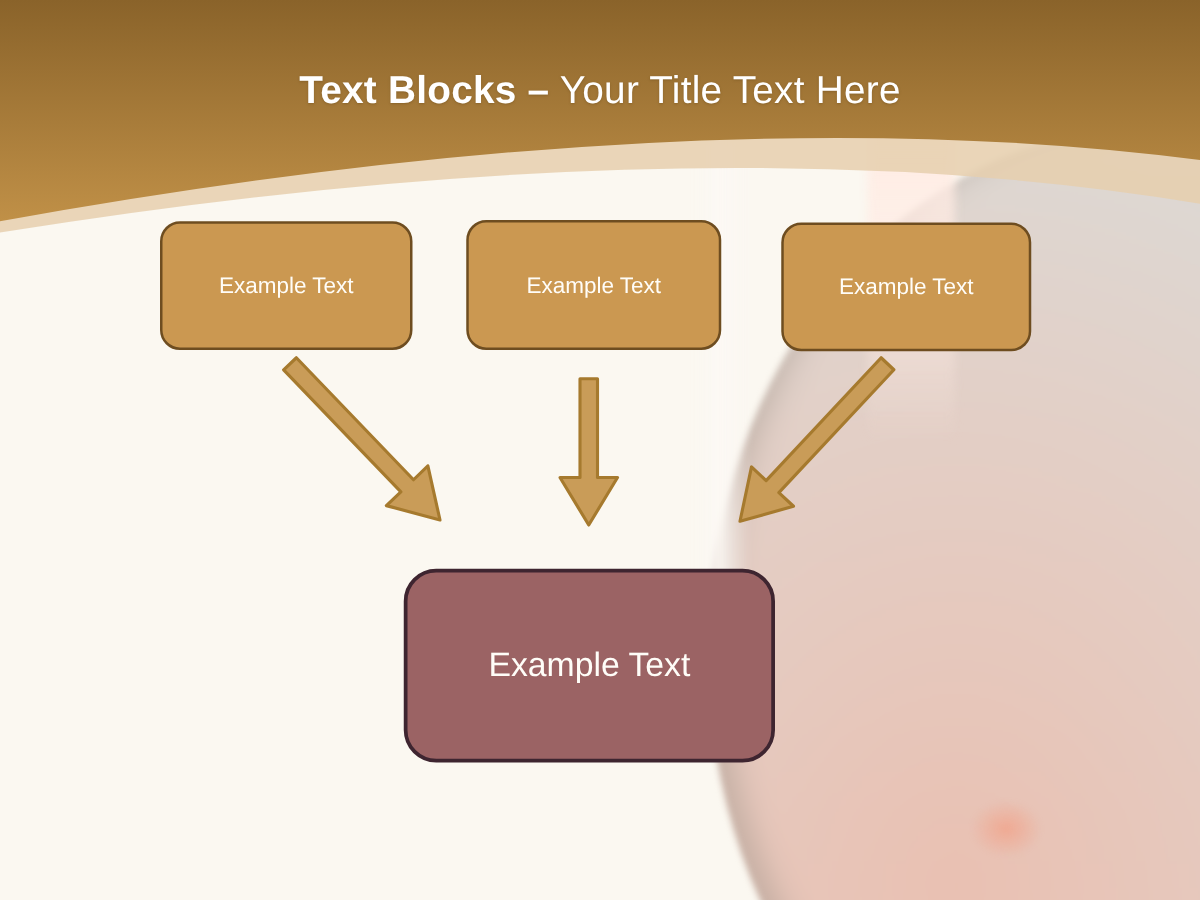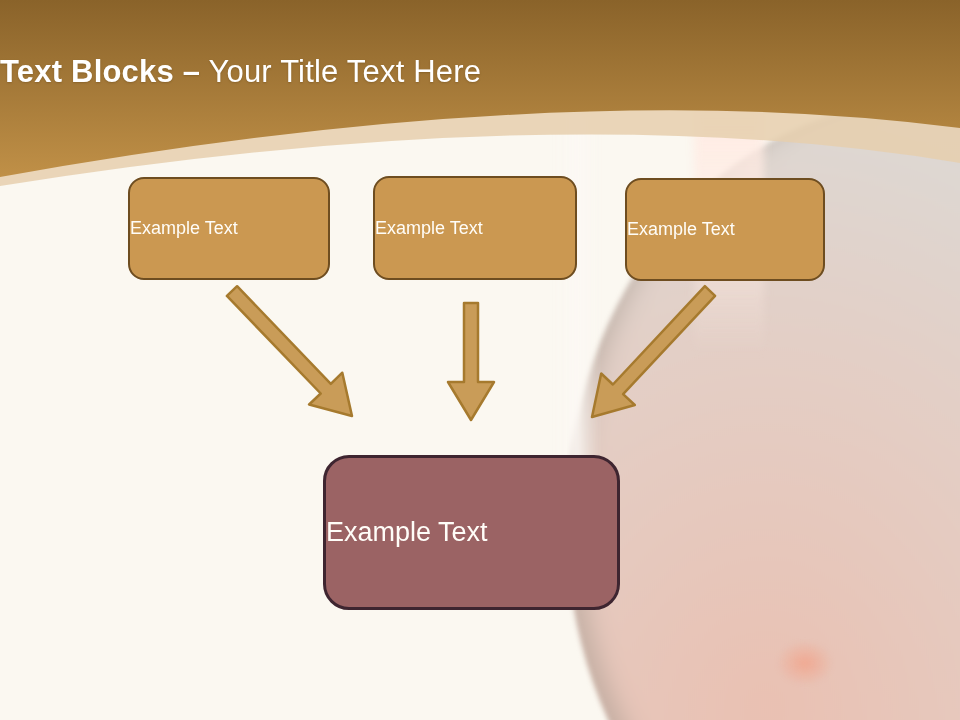--- a/index.html
+++ b/index.html
@@ -35,31 +35,31 @@
     background: radial-gradient(ellipse, rgba(246,148,118,0.55) 0%, rgba(246,148,118,0) 70%);
     filter: blur(2px); z-index:2;
   }
 
   
   .band-svg { position:absolute; left:0; top:0; z-index:3; display:block; }
   .band-stripe { fill: var(--band_stripe, #E6CFAE); fill-opacity:0.85; }
 
   .title {
     position:absolute; top:54px; left:0; width:100%;
-    z-index:4;
+    text-align:center; z-index:4;
     color: var(--title_color, #FFFFFF);
     font-size:31px; line-height:1.15; letter-spacing:0.2px;
     text-shadow: 0 1px 2px rgba(92,62,20,0.35);
   }
   .title .bold { font-weight:700; }
   .title .normal { font-weight:400; }
 
   
   .block {
-    position:absolute; display:flex; align-items:center; 
+    position:absolute; display:flex; align-items:center; justify-content:center;
     box-sizing:border-box; color:#FFFDF8; text-align:center; z-index:5;
     border-style:solid;
   }
   .block.source {
     background: var(--block_fill, #CC9A53);
     border-color: var(--block_border, #6E4D20);
     border-width:2.5px; border-radius:16px; font-size:18px;
   }
   .block.target {
     background: var(--target_fill, #9B6364);

